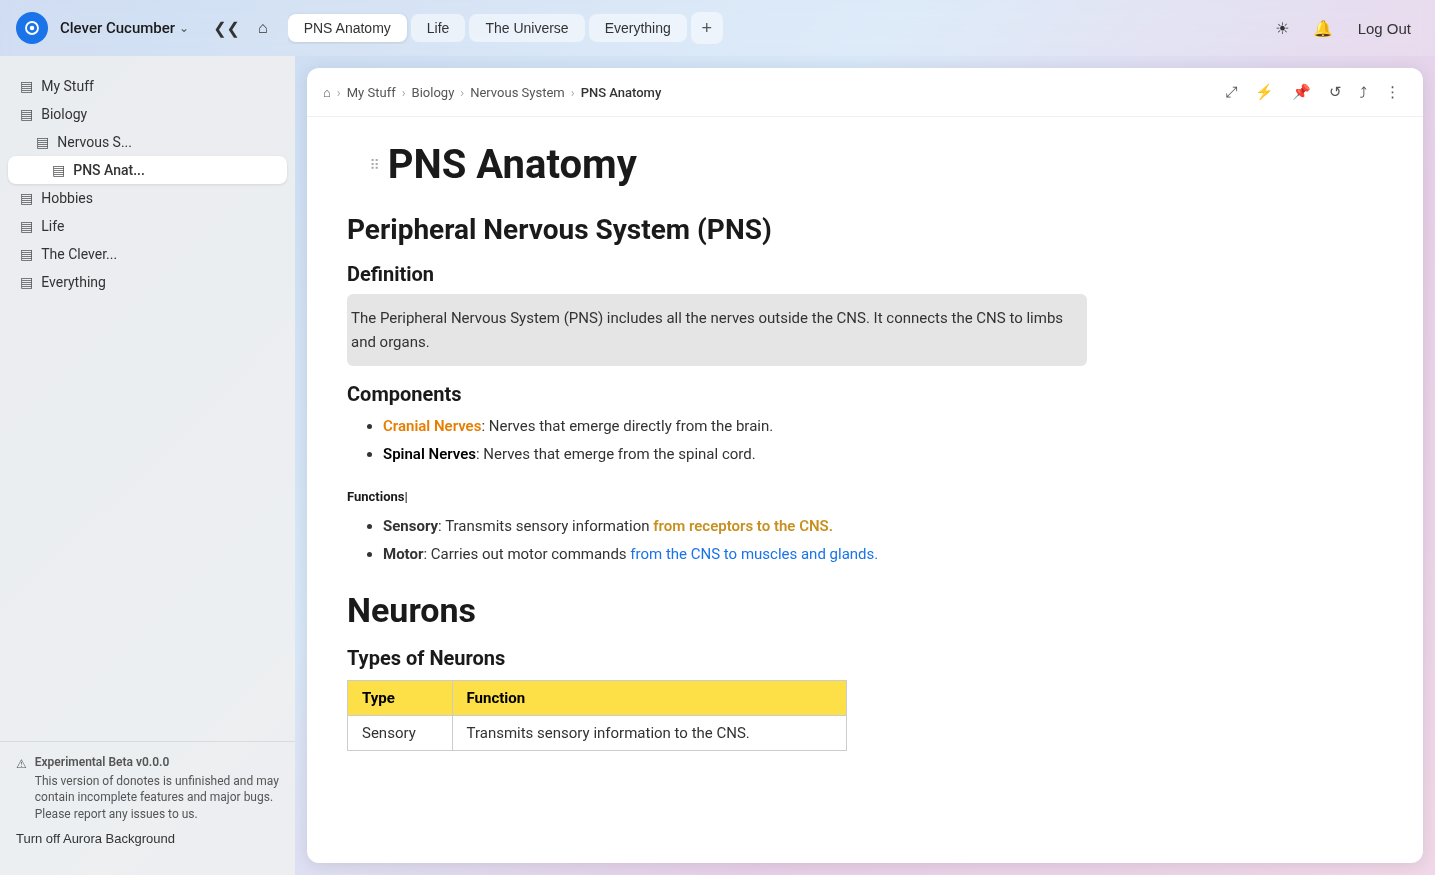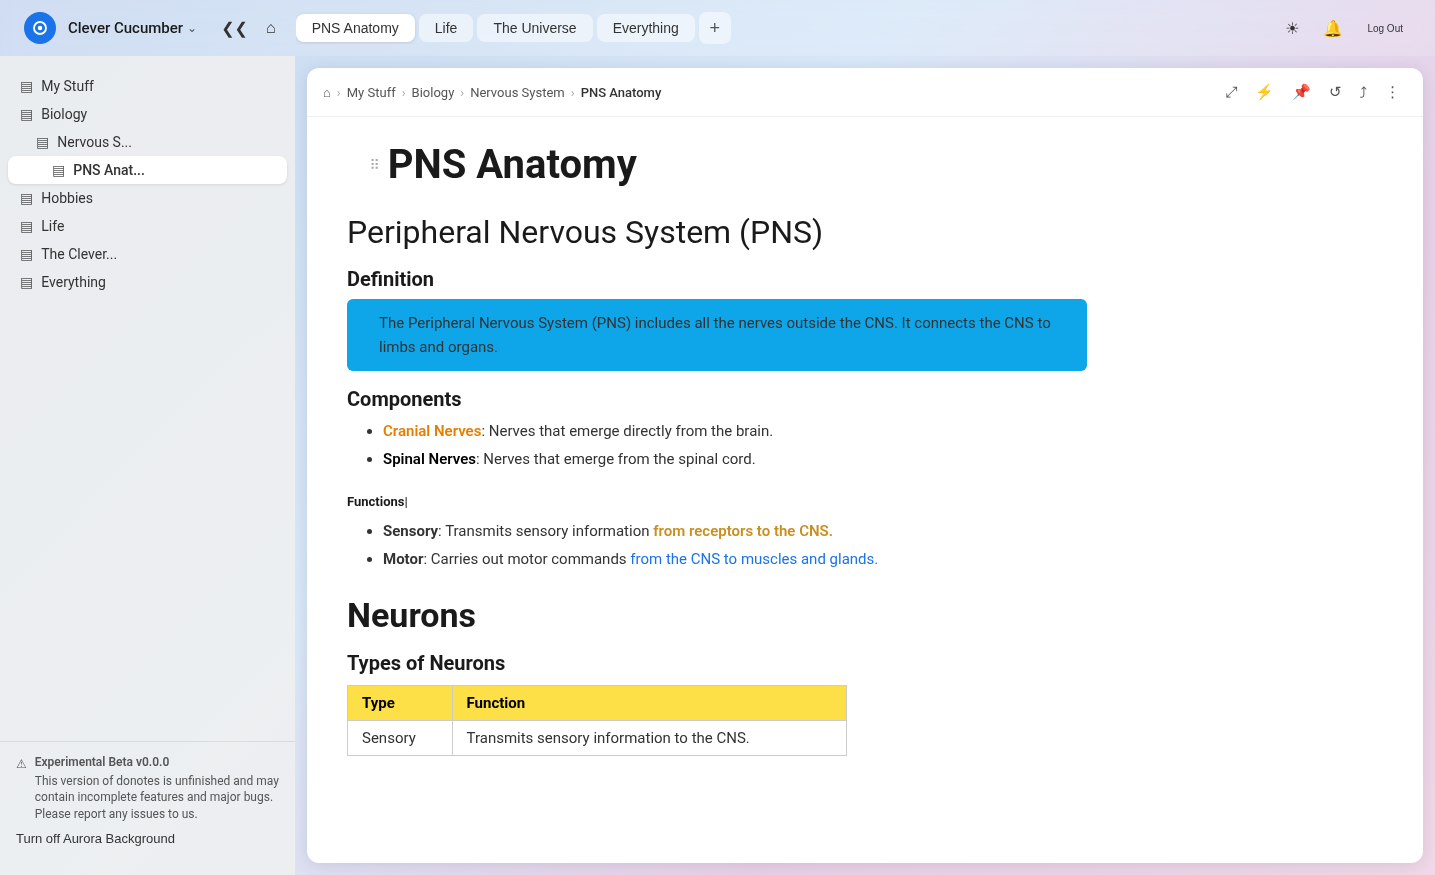--- a/index.html
+++ b/index.html
@@ -11,21 +11,21 @@
       flex-direction: column;
     }
 
     
     .topbar {
       display: flex;
       align-items: center;
       height: 56px;
       background: rgba(255,255,255,0.15);
       backdrop-filter: blur(10px);
-      padding: 0 24px;
+      padding: 0 16px;
       gap: 8px;
       flex-shrink: 0;
     }
     .app-logo {
       width: 32px;
       height: 32px;
       border-radius: 50%;
       background: #1a73e8;
       display: flex; align-items: center; justify-content: center;
       margin-right: 4px;
@@ -102,21 +102,21 @@
     .topbar-right {
       display: flex;
       align-items: center;
       gap: 8px;
       margin-left: 8px;
     }
     .logout-btn {
       background: none;
       border: none;
       cursor: pointer;
-      font-size: 10px;
+      font-size: 15px;
       color: #333;
       padding: 4px 8px;
       border-radius: 6px;
       text-align: center;
     }
 
     
     .main-layout {
       display: flex;
       flex: 1;
@@ -254,36 +254,36 @@
       cursor: grab;
     }
     .page-title {
       font-size: 40px;
       font-weight: 700;
       color: #1a1a1a;
       line-height: 1.2;
     }
 
     .h1 {
-      font-size: 32px;
-      font-weight: 400;
+      font-size: 28px;
+      font-weight: 700;
       color: #1a1a1a;
       margin: 20px 0 8px 0;
     }
     .h2 {
       font-size: 20px;
       font-weight: 700;
       color: #1a1a1a;
       margin: 16px 0 6px 0;
     }
 
     .highlighted-block {
-      background: #0ea5e9;
+      background: #e5e5e5;
       border-radius: 6px;
-      padding: 12px 32px;
+      padding: 12px 4px;
       margin: 8px 0;
       font-size: 15px;
       color: #333;
       line-height: 1.6;
     }
 
     .bullet-list {
       list-style: disc;
       padding-left: 24px;
       margin: 8px 0;

